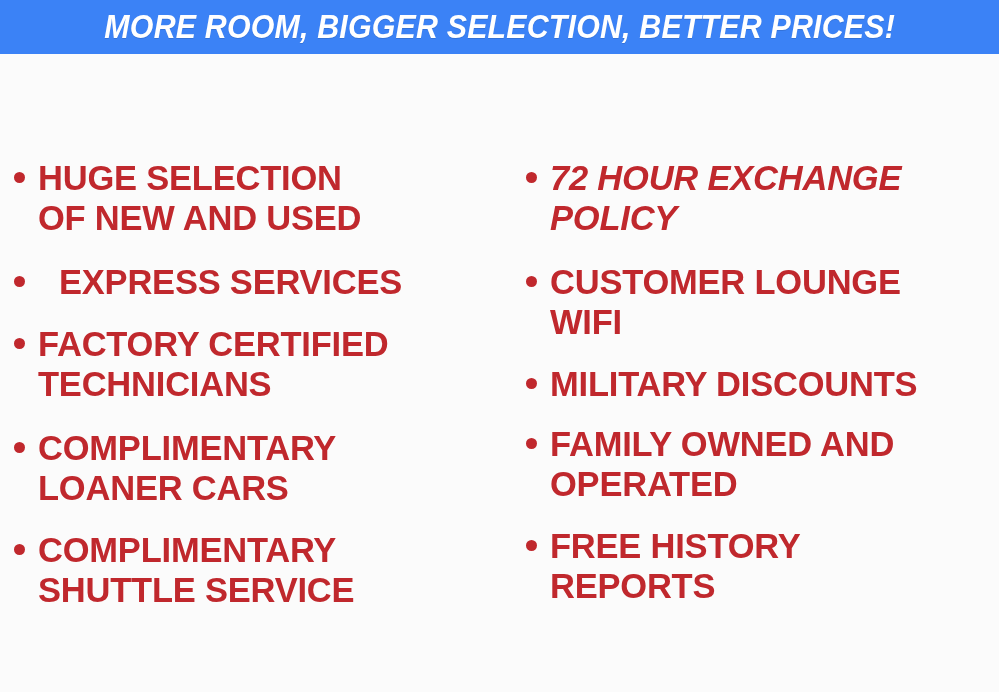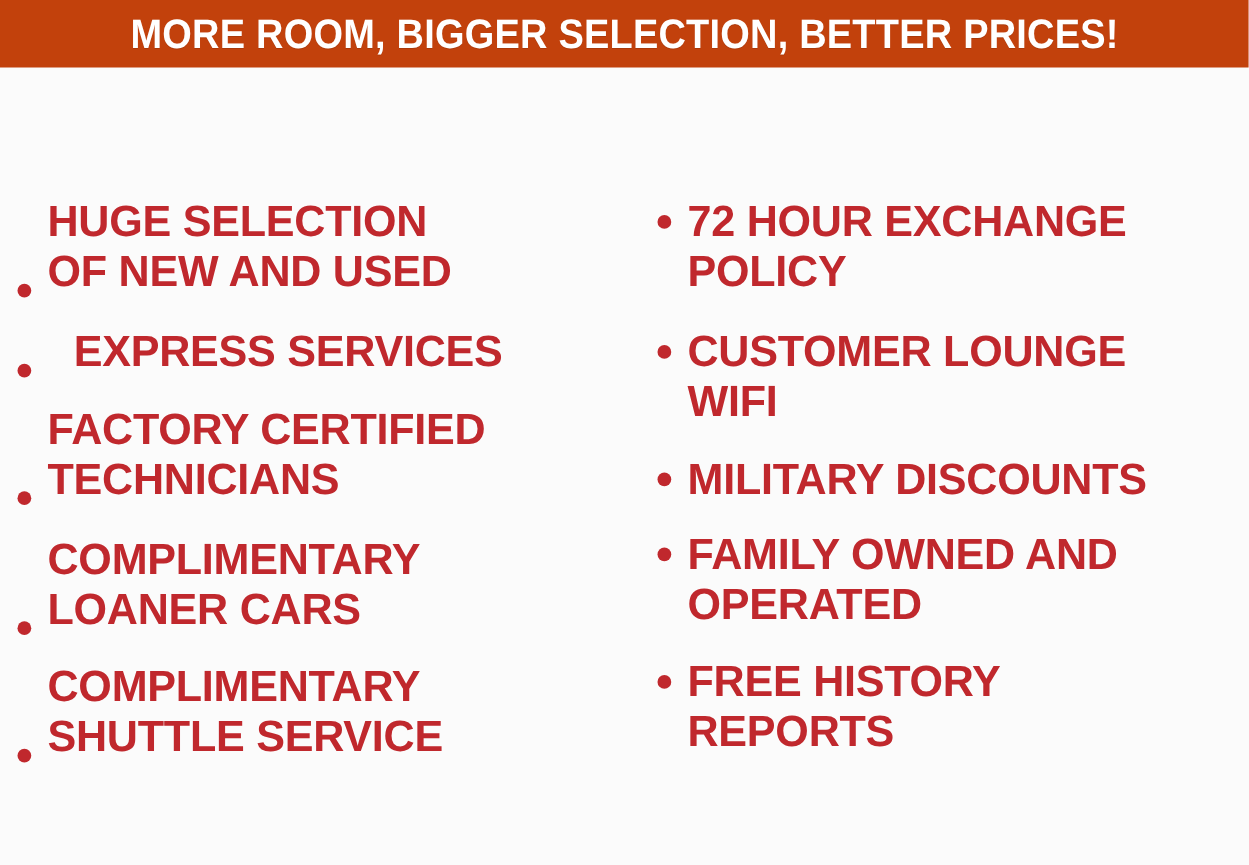--- a/index.html
+++ b/index.html
@@ -22,25 +22,26 @@
     box-sizing: border-box;
   }
 
   
   .banner {
     position: absolute;
     left: 0;
     top: 0;
     width: 999px;
     height: 54px;
-    background: #c2410c;
+    background: #3b82f6;
     display: flex;
     align-items: center;
     justify-content: center;
     overflow: hidden;
+    font-style: italic;
   }
   .banner-text {
     color: #ffffff;
     font-family: "Liberation Sans Narrow", "Liberation Sans", sans-serif;
     font-weight: bold;
     font-size: 33px;
     line-height: 34px;
     letter-spacing: 0.2px;
     white-space: nowrap;
     transform: scaleX(0.92);
@@ -88,21 +89,21 @@
     height: 100%;
   }
   .col-left  { width: 510px; padding-left: 14px; }
   .col-right { width: 489px; padding-left: 16px; }
 
   .bullet-item {
     display: flex;
     align-items: flex-start;
     margin-bottom: 26px;
   }
-  .col-left  .bullet-item { margin-bottom: 26px; align-items: flex-end; }
+  .col-left  .bullet-item { margin-bottom: 26px; }
   .col-right .bullet-item { margin-bottom: 36px; }
 
   .dot {
     flex: 0 0 auto;
     width: 11px;
     height: 11px;
     border-radius: 50%;
     background: #c0282d;
     margin-top: 14px;
     margin-right: 13px;
@@ -119,21 +120,21 @@
     transform: scaleX(0.985);
     transform-origin: left center;
   }
 
   
   .col-left  .bullet-item:nth-child(1) { margin-bottom: 24px; }
   .col-left  .bullet-item:nth-child(2) { margin-bottom: 22px; gap: 21px; }
   .col-left  .bullet-item:nth-child(3) { margin-bottom: 24px; }
   .col-left  .bullet-item:nth-child(4) { margin-bottom: 22px; }
 
-  .col-right .bullet-item:nth-child(1) { margin-bottom: 24px; }
+  .col-right .bullet-item:nth-child(1) { margin-bottom: 24px; font-style: italic; }
   .col-right .bullet-item:nth-child(2) { margin-bottom: 22px; }
   .col-right .bullet-item:nth-child(3) { margin-bottom: 20px; }
   .col-right .bullet-item:nth-child(4) { margin-bottom: 22px; }
   .col-right .bullet-item:nth-child(5) { margin-bottom: 18px; }
 </style>
 </head>
 <body>
 
 <div id="poster">
 

